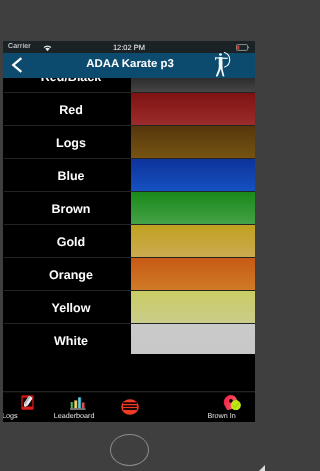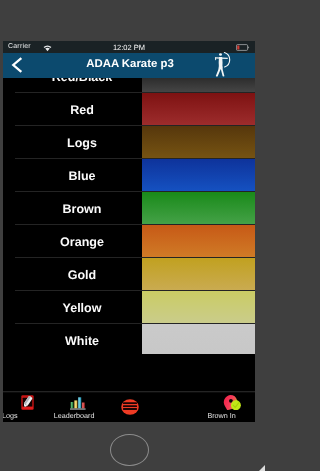--- a/index.html
+++ b/index.html
@@ -18,21 +18,21 @@
   #sb-time{position:absolute;left:0;top:2px;width:252px;text-align:center;font-size:7.5px;font-weight:normal;color:#fff;}
   #sb-batt{position:absolute;right:5px;top:3px;}
 
   
   #navbar{position:absolute;left:0;top:12px;width:252px;height:25px;background:#0c4a6e;}
   #nav-back{position:absolute;left:7px;top:4px;width:14px;height:16px;}
   #nav-title{position:absolute;left:1px;top:4.5px;width:252px;text-align:center;font-size:11.4px;font-weight:bold;color:#fff;}
   #nav-archer{position:absolute;left:210px;top:-2px;width:22px;height:27px;}
 
   
-  #list{position:absolute;left:12px;top:37px;width:252px;height:276px;background:#000;overflow:hidden;}
+  #list{position:absolute;left:1px;top:37px;width:252px;height:276px;background:#000;overflow:hidden;}
   #listinner{position:absolute;left:0;top:-18px;width:252px;}
   .row{position:relative;height:33px;width:252px;}
   .row .label{position:absolute;left:0;top:0;width:134px;height:33px;line-height:34.5px;text-align:center;
               color:#fbfbfb;font-size:12.5px;font-weight:bold;}
   .row .sw{position:absolute;left:126.5px;top:0;width:125.5px;height:33px;}
   .row .sep{position:absolute;left:0;bottom:0;width:252px;height:1px;background:#242424;}
 
   
   #tabbar{position:absolute;left:0;bottom:0;width:252px;height:31px;background:#000;}
   #tabbar:before{content:"";position:absolute;left:0;top:0;width:252px;height:2px;
@@ -111,27 +111,27 @@
             <div class="label">Blue</div>
             <div class="sw" style="background: linear-gradient(rgb(14, 51, 155), rgb(21, 82, 194));"></div>
             <div class="sep"></div>
           </div>
           <div class="row">
             <div class="label">Brown</div>
             <div class="sw" style="background: linear-gradient(rgb(25, 138, 25), rgb(70, 162, 73));"></div>
             <div class="sep"></div>
           </div>
           <div class="row">
+            <div class="label">Gold</div>
+            <div class="sw" style="background: linear-gradient(rgb(193, 161, 32), rgb(202, 171, 82));"></div>
+            <div class="sep"></div>
+          </div>
+          <div class="row">
             <div class="label">Orange</div>
             <div class="sw" style="background: linear-gradient(rgb(199, 89, 22), rgb(208, 124, 39));"></div>
-            <div class="sep"></div>
-          </div>
-          <div class="row">
-            <div class="label">Gold</div>
-            <div class="sw" style="background: linear-gradient(rgb(193, 161, 32), rgb(202, 171, 82));"></div>
             <div class="sep"></div>
           </div>
           <div class="row">
             <div class="label">Yellow</div>
             <div class="sw" style="background: linear-gradient(rgb(202, 204, 100), rgb(202, 204, 140));"></div>
             <div class="sep"></div>
           </div>
           <div class="row">
             <div class="label">White</div>
             <div class="sw" style="background: linear-gradient(rgb(202, 202, 202), rgb(199, 199, 199));"></div>

